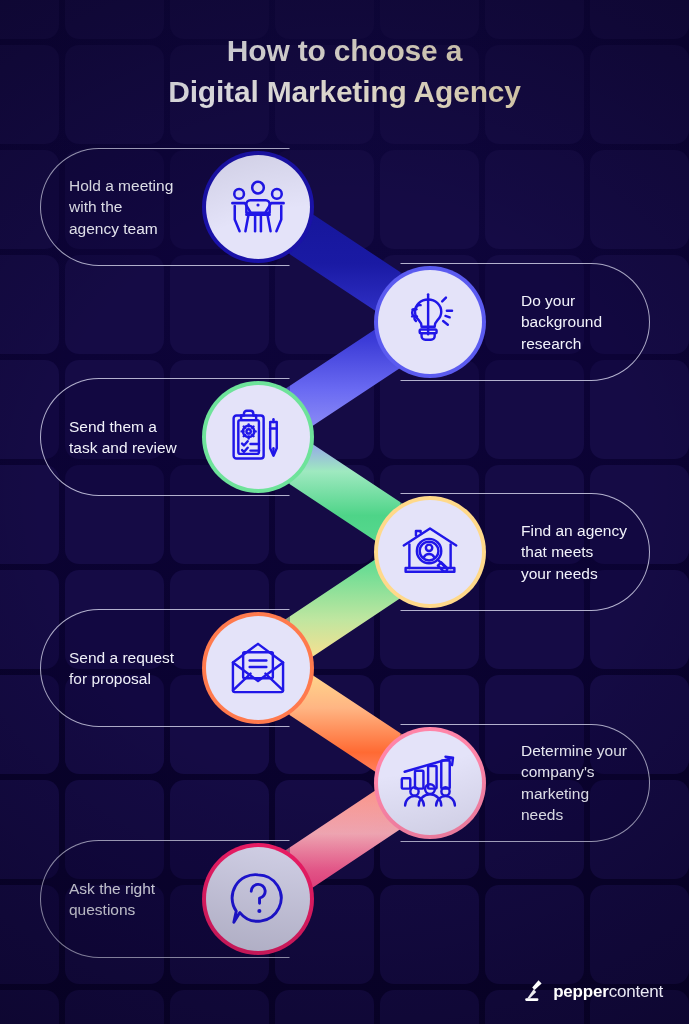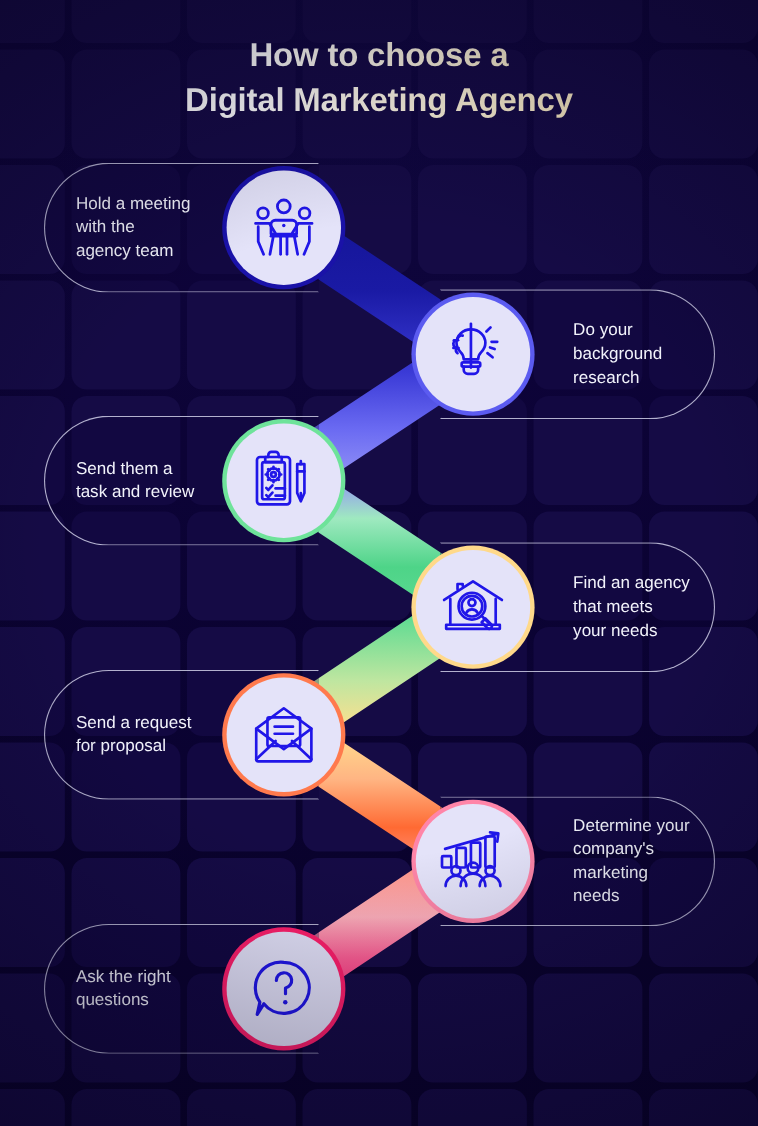--- a/index.html
+++ b/index.html
@@ -365,14 +365,24 @@
       </div>
     </div>
 
   <div class="title">
     <span>How to choose a</span>
     <span class="l2">Digital Marketing Agency</span>
   </div>
 
   <div class="vignette"></div>
 
+  <div class="logo">
+    <span>
+      <svg width="22" height="24" viewBox="0 0 22 24">
+        <path d="M14.5 2.2 L17.6 5.4 L10.6 12.0 L8.2 9.4 Z" fill="#ffffff"></path>
+        <path d="M3.2 20.6 L9.6 11.2 L12.2 13.9 L5.6 20.6 Z" fill="#ffffff" opacity=".92"></path>
+        <rect x="1.2" y="20.2" width="13.2" height="2.7" rx="1.1" fill="#ffffff"></rect>
+      </svg>
+    </span>
+    <span class="logo-text"><b>pepper</b><span>content</span></span>
+  </div>
 
 </div>
 
 </body></html>

